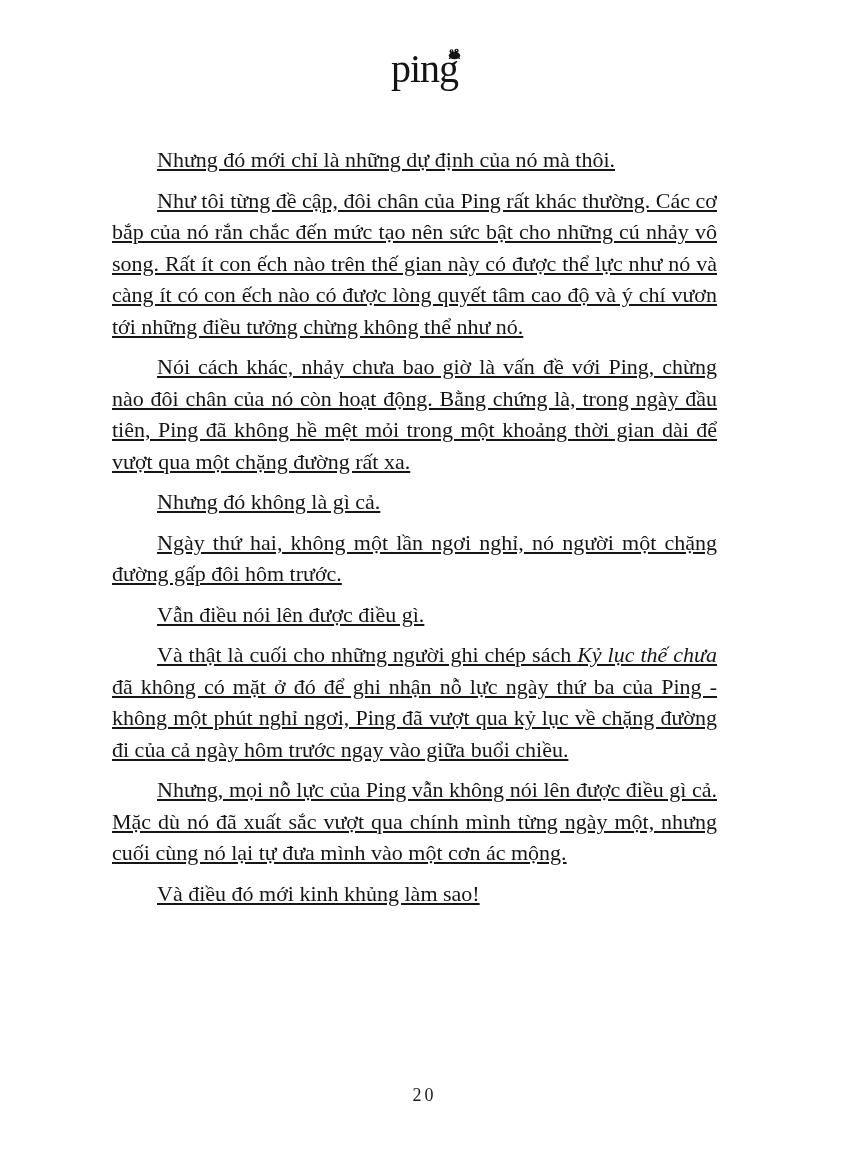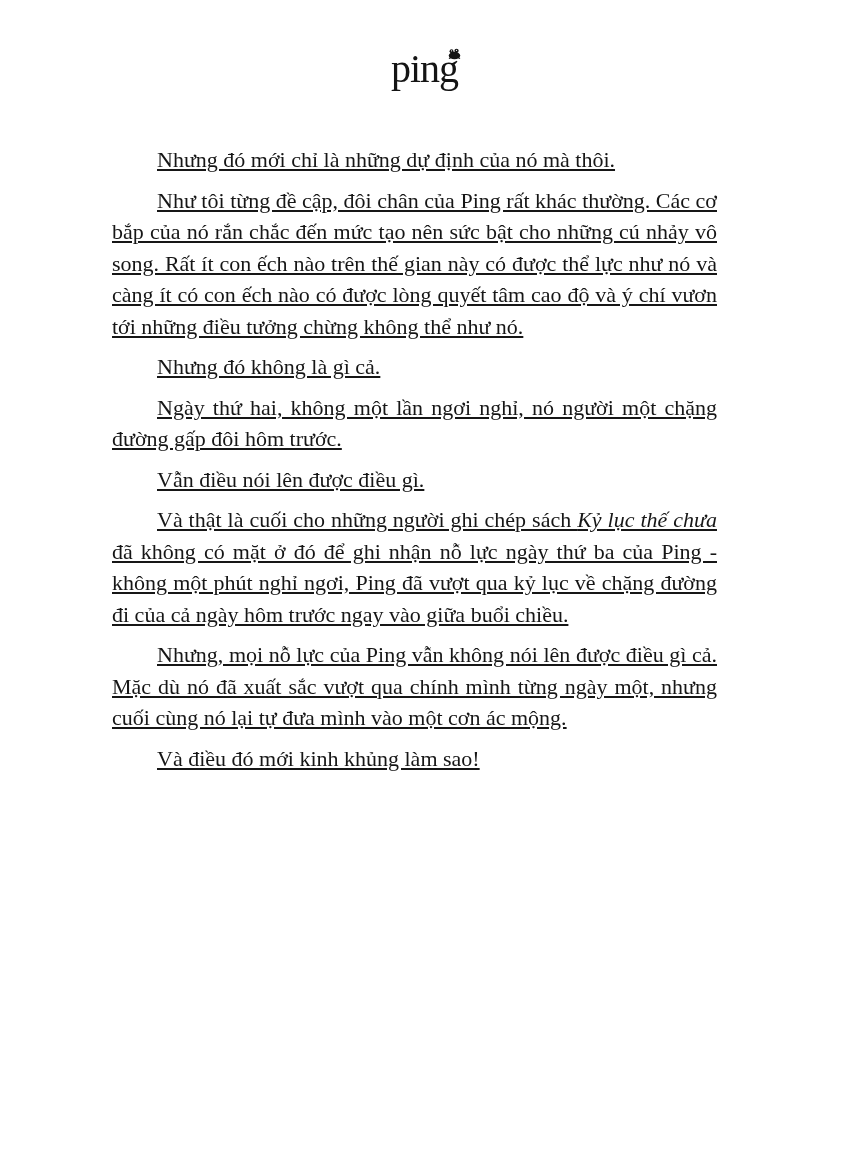--- a/index.html
+++ b/index.html
@@ -80,23 +80,27 @@
           <path d="M2 12.5 L5 11 M14 12.5 L11 11" stroke="#141414" stroke-width="1.2" fill="none"></path>
         </svg>
       </span>
     </h1>
   </header>
 
   <main class="page-body">
     <div>
         <p><span>Nhưng đó mới chỉ là những dự định của nó mà thôi.</span></p>
         <p><span>Như tôi từng đề cập, đôi chân của Ping rất khác thường. Các cơ bắp của nó rắn chắc đến mức tạo nên sức bật cho những cú nhảy vô song. Rất ít con ếch nào trên thế gian này có được thể lực như nó và càng ít có con ếch nào có được lòng quyết tâm cao độ và ý chí vươn tới những điều tưởng chừng không thể như nó.</span></p>
+        <p><span>Nói cách khác, nhảy chưa bao giờ là vấn đề với Ping, chừng nào đôi chân của nó còn hoạt động. Bằng chứng là, trong ngày đầu tiên, Ping đã không hề mệt mỏi trong một khoảng thời gian dài để vượt qua một chặng đường rất xa.</span></p>
         <p><span>Nhưng đó không là gì cả.</span></p>
         <p><span>Ngày thứ hai, không một lần ngơi nghỉ, nó người một chặng đường gấp đôi hôm trước.</span></p>
         <p><span>Vẫn điều nói lên được điều gì.</span></p>
         <p><span>Và thật là cuối cho những người ghi chép sách </span><em>Kỷ lục thế chưa</em><span> đã không có mặt ở đó để ghi nhận nỗ lực ngày thứ ba của Ping - không một phút nghỉ ngơi, Ping đã vượt qua kỷ lục về chặng đường đi của cả ngày hôm trước ngay vào giữa buổi chiều.</span></p>
         <p><span>Nhưng, mọi nỗ lực của Ping vẫn không nói lên được điều gì cả. Mặc dù nó đã xuất sắc vượt qua chính mình từng ngày một, nhưng cuối cùng nó lại tự đưa mình vào một cơn ác mộng.</span></p>
         <p><span>Và điều đó mới kinh khủng làm sao!</span></p>
       </div>
   </main>
 
+  <footer class="page-footer">
+    <span>20</span>
+  </footer>
 
 </div>
 
 </body></html>

